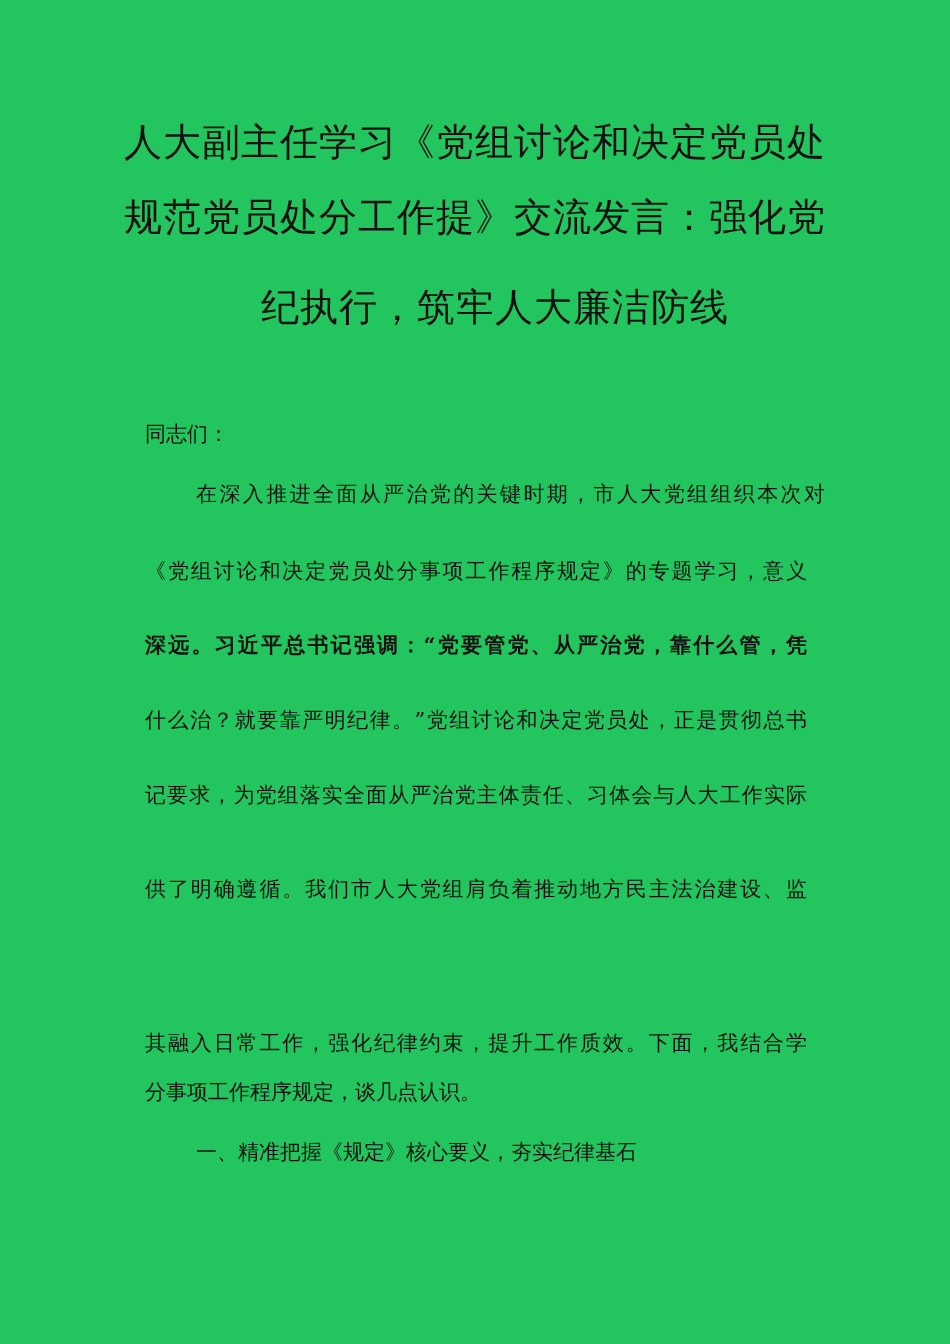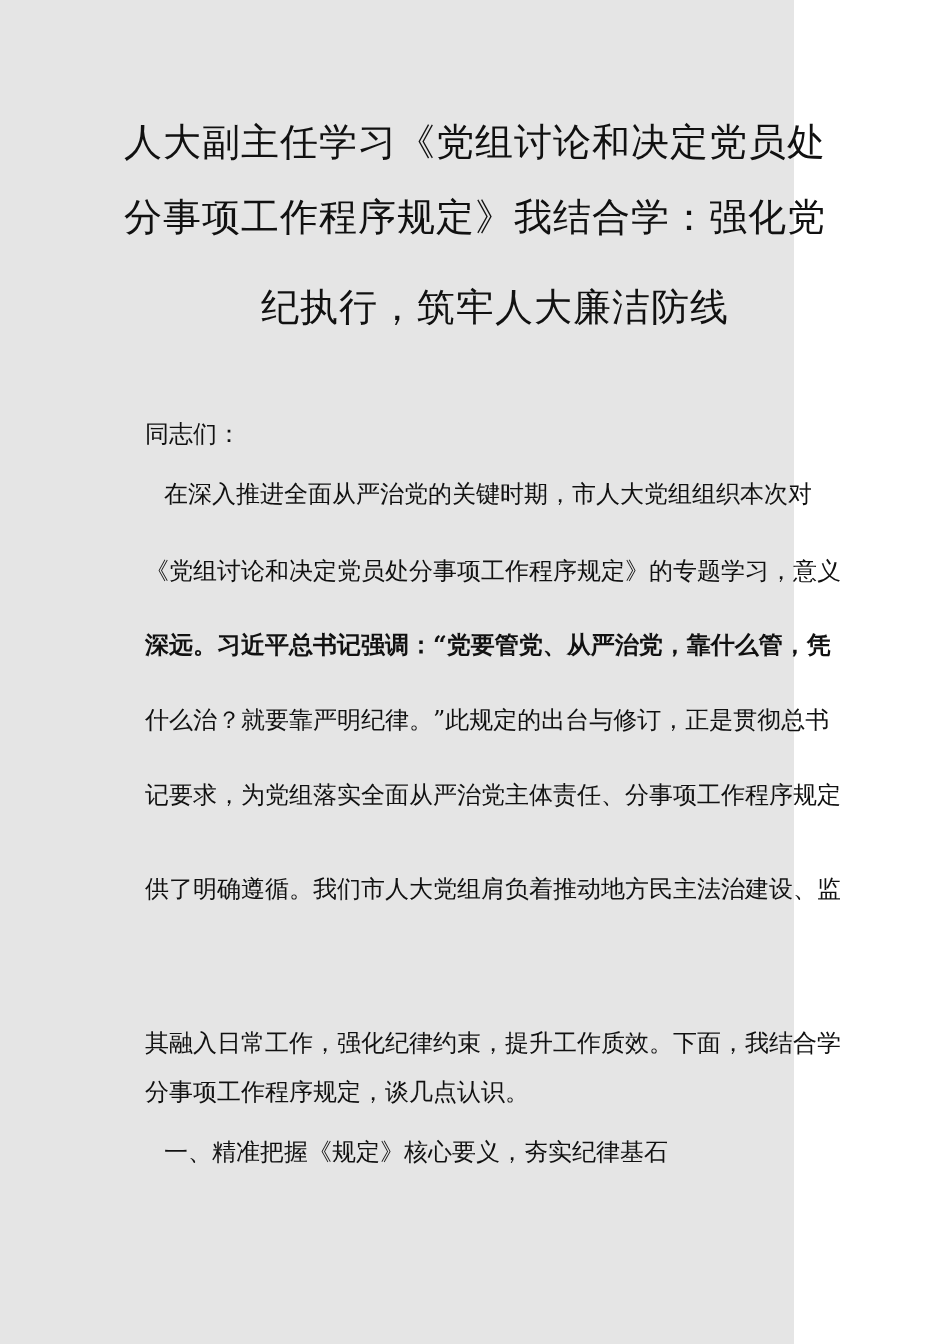--- a/index.html
+++ b/index.html
@@ -1,40 +1,40 @@
 <!DOCTYPE html>
 <html><head>
 <meta charset="utf-8">
 <style>
   html, body { margin: 0; padding: 0; background: #ffffff; }
   body { width: 950px; height: 1344px; position: relative; overflow: hidden;
          font-family: "DejaVu Serif", "Liberation Serif", serif; color: #111; }
-  .page { position: absolute; left: 0; top: 0; width: 794px; height: 1344px; background: #e5e5e5; }
+  .page { position: absolute; left: 0; top: 0; width: 950px; height: 1344px; background: #22c55e; }
   .title-line { position: absolute; left: 0; width: 950px; text-align: center;
                 font-size: 38px; line-height: 44px; white-space: nowrap; letter-spacing: 1px; }
-  .body-line { position: absolute; left: 145px; width: 662px; font-size: 24px; line-height: 28px;
+  .body-line { position: absolute; left: 145px; width: 662px; font-size: 21px; line-height: 28px;
                white-space: nowrap; text-align: justify; text-align-last: justify; }
   .body-line.short { text-align-last: left; }
-  .indent { left: 164px; width: 629px; }
+  .indent { left: 196px; width: 629px; }
 </style>
 </head>
 <body>
 
 <div class="page">
 
   <div class="title-line" style="top:120px;">人大副主任学习《党组讨论和决定党员处</div>
-  <div class="title-line" style="top:195px;">分事项工作程序规定》我结合学：强化党</div>
+  <div class="title-line" style="top:195px;">规范党员处分工作提》交流发言：强化党</div>
   <div class="title-line" style="top:285px;padding-left:20px;">纪执行，筑牢人大廉洁防线</div>
 
   <div class="body-line short" style="top:420px;">同志们：</div>
 
   <div class="body-line indent" style="top:480px;">在深入推进全面从严治党的关键时期，市人大党组组织本次对</div>
   <div class="body-line" style="top:557px;">《党组讨论和决定党员处分事项工作程序规定》的专题学习，意义</div>
   <div class="body-line" style="top:631px;font-weight:bold;">深远。习近平总书记强调：“党要管党、从严治党，靠什么管，凭</div>
-  <div class="body-line" style="top:706px;">什么治？就要靠严明纪律。”此规定的出台与修订，正是贯彻总书</div>
-  <div class="body-line" style="top:781px;">记要求，为党组落实全面从严治党主体责任、分事项工作程序规定</div>
+  <div class="body-line" style="top:706px;">什么治？就要靠严明纪律。”党组讨论和决定党员处，正是贯彻总书</div>
+  <div class="body-line" style="top:781px;">记要求，为党组落实全面从严治党主体责任、习体会与人大工作实际</div>
   <div class="body-line" style="top:855px;margin-top:20px;">供了明确遵循。我们市人大党组肩负着推动地方民主法治建设、监</div>
   <div class="body-line" style="top:1004px;margin-top:25px;">其融入日常工作，强化纪律约束，提升工作质效。下面，我结合学</div>
   <div class="body-line short" style="top:1078px;">分事项工作程序规定，谈几点认识。</div>
 
   <div class="body-line short indent" style="top:1138px;">一、精准把握《规定》核心要义，夯实纪律基石</div>
 
 </div>
 
 </body></html>

